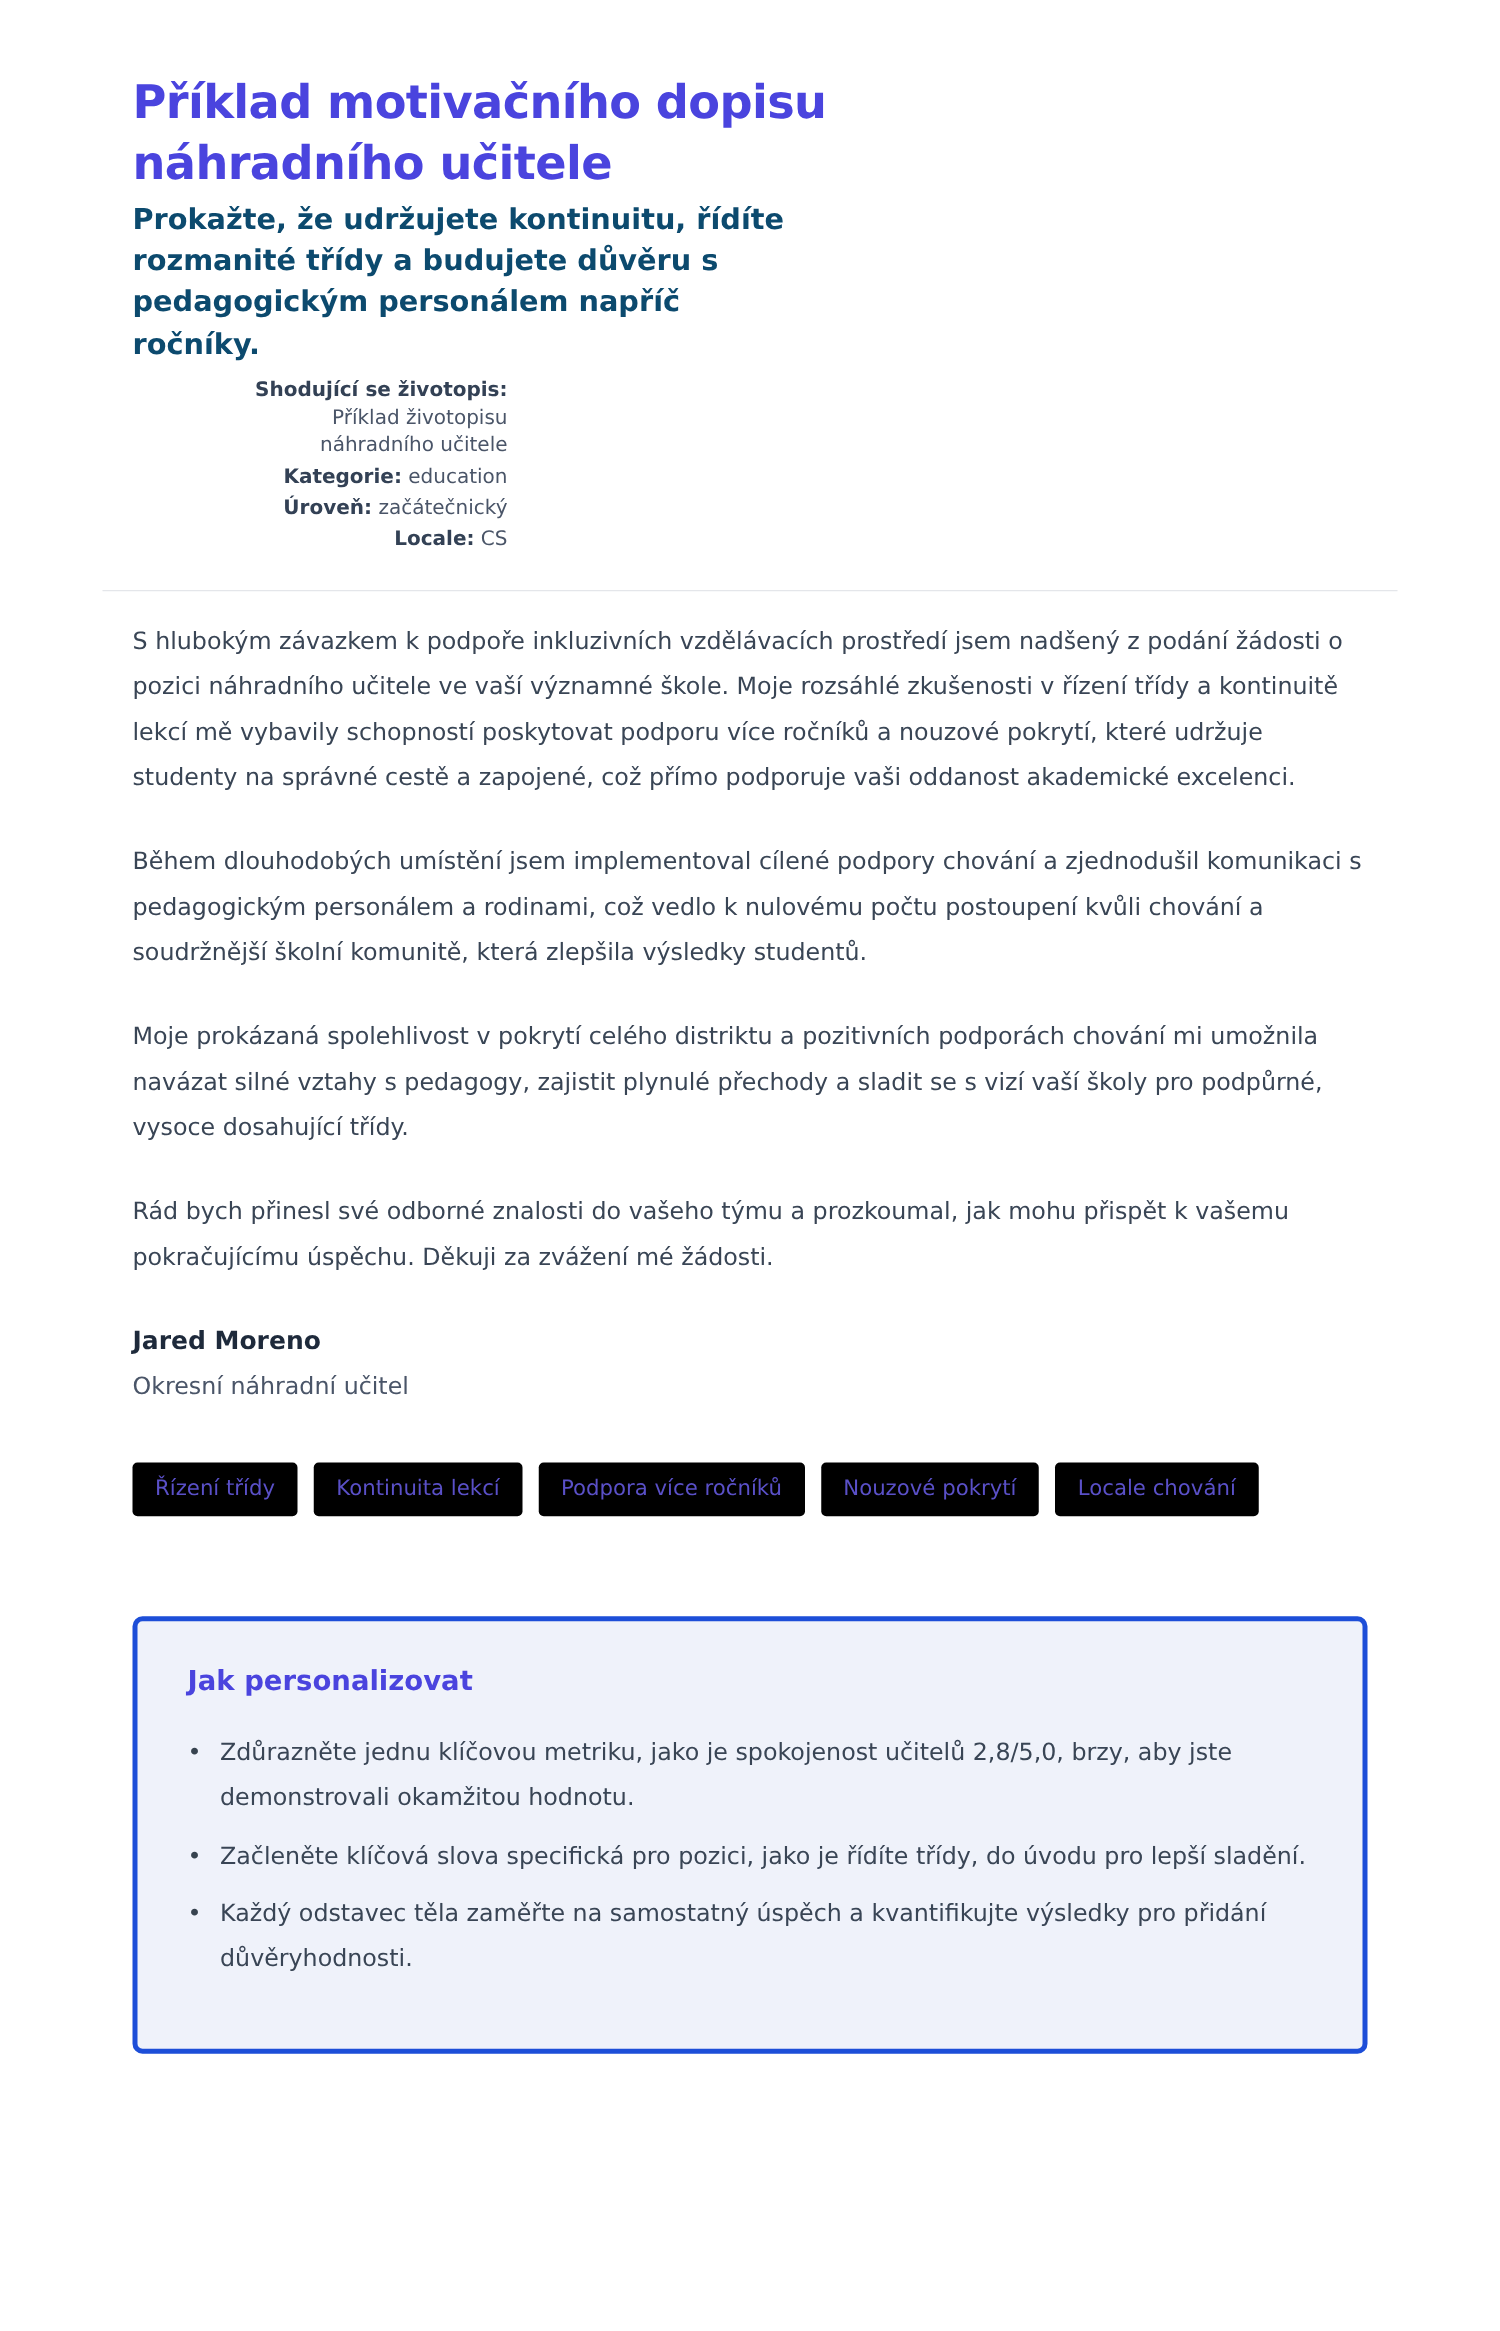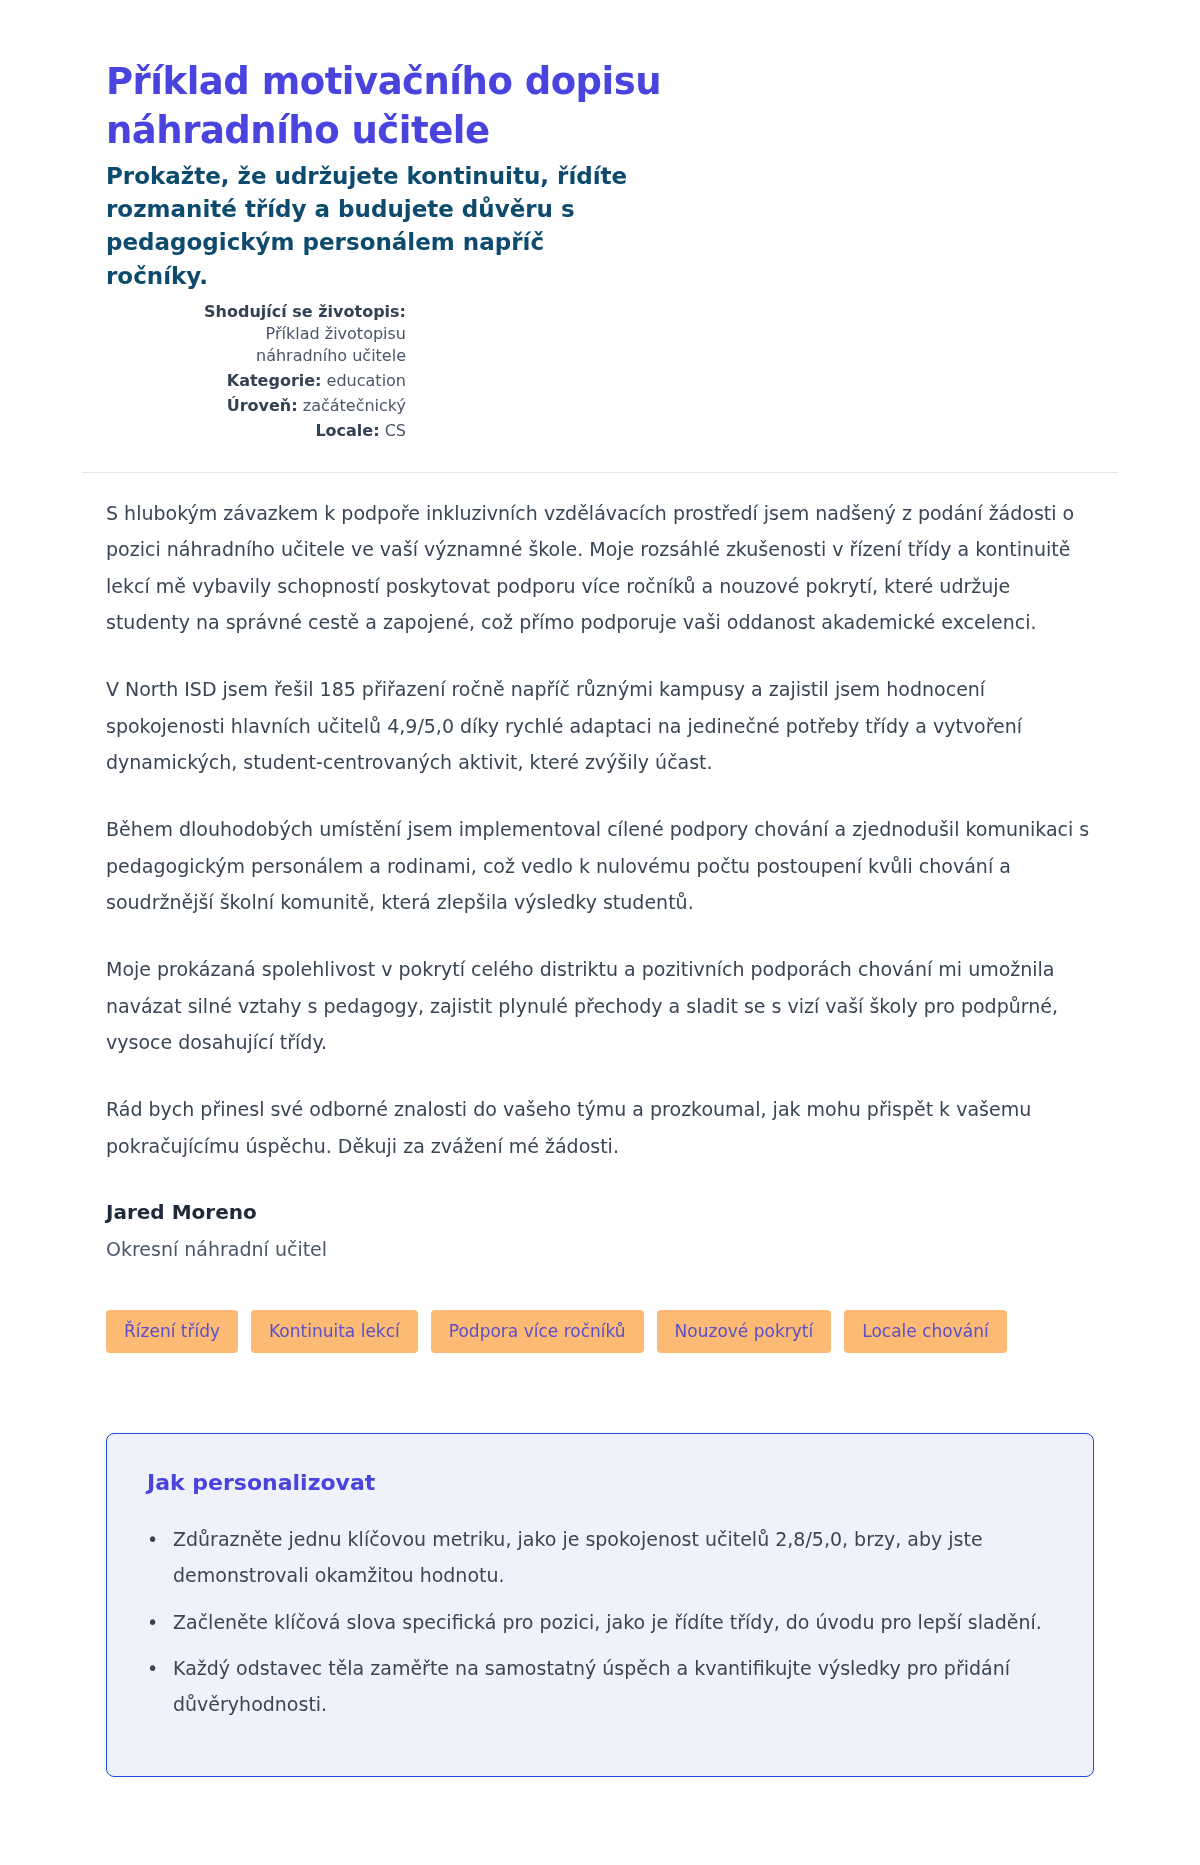--- a/index.html
+++ b/index.html
@@ -88,34 +88,34 @@
 
   
   .tags {
     display: flex;
     flex-wrap: wrap;
     gap: 13px;
     padding: 0 24px;
     margin-top: 50px;
   }
   .tag {
-    background: #fdba74;
+    background: #000000;
     color: #5A50C8;
     font-size: 17px;
     line-height: 1;
     padding: 13px 18px;
     border-radius: 4px;
     white-space: nowrap;
   }
 
   
   .personalize-box {
     margin: 80px 24px 0 24px;
     background: #EFF2FA;
-    border: 1px solid #1d4ed8;
+    border: 4px solid #1d4ed8;
     border-radius: 8px;
     padding: 36px 40px 44px 40px;
   }
   .personalize-title {
     font-size: 22px;
     font-weight: bold;
     color: #4A44DE;
   }
   .personalize-list {
     list-style: none;
@@ -167,21 +167,20 @@
   </div>
 
   <hr class="divider">
 
   <div class="letter">
 
     <div class="letter-paragraphs">
 
         <p>S hlubokým závazkem k podpoře inkluzivních vzdělávacích prostředí jsem nadšený z podání žádosti o pozici náhradního učitele ve vaší významné škole. Moje rozsáhlé zkušenosti v řízení třídy a kontinuitě lekcí mě vybavily schopností poskytovat podporu více ročníků a nouzové pokrytí, které udržuje studenty na správné cestě a zapojené, což přímo podporuje vaši oddanost akademické excelenci.</p>
 
-        <p>V North ISD jsem řešil 185 přiřazení ročně napříč různými kampusy a zajistil jsem hodnocení spokojenosti hlavních učitelů 4,9/5,0 díky rychlé adaptaci na jedinečné potřeby třídy a vytvoření dynamických, student-centrovaných aktivit, které zvýšily účast.</p>
 
         <p>Během dlouhodobých umístění jsem implementoval cílené podpory chování a zjednodušil komunikaci s pedagogickým personálem a rodinami, což vedlo k nulovému počtu postoupení kvůli chování a soudržnější školní komunitě, která zlepšila výsledky studentů.</p>
 
         <p>Moje prokázaná spolehlivost v pokrytí celého distriktu a pozitivních podporách chování mi umožnila navázat silné vztahy s pedagogy, zajistit plynulé přechody a sladit se s vizí vaší školy pro podpůrné, vysoce dosahující třídy.</p>
 
         <p>Rád bych přinesl své odborné znalosti do vašeho týmu a prozkoumal, jak mohu přispět k vašemu pokračujícímu úspěchu. Děkuji za zvážení mé žádosti.</p>
       </div>
 
     <div class="signature">
       <div class="signature-name">Jared Moreno</div>

